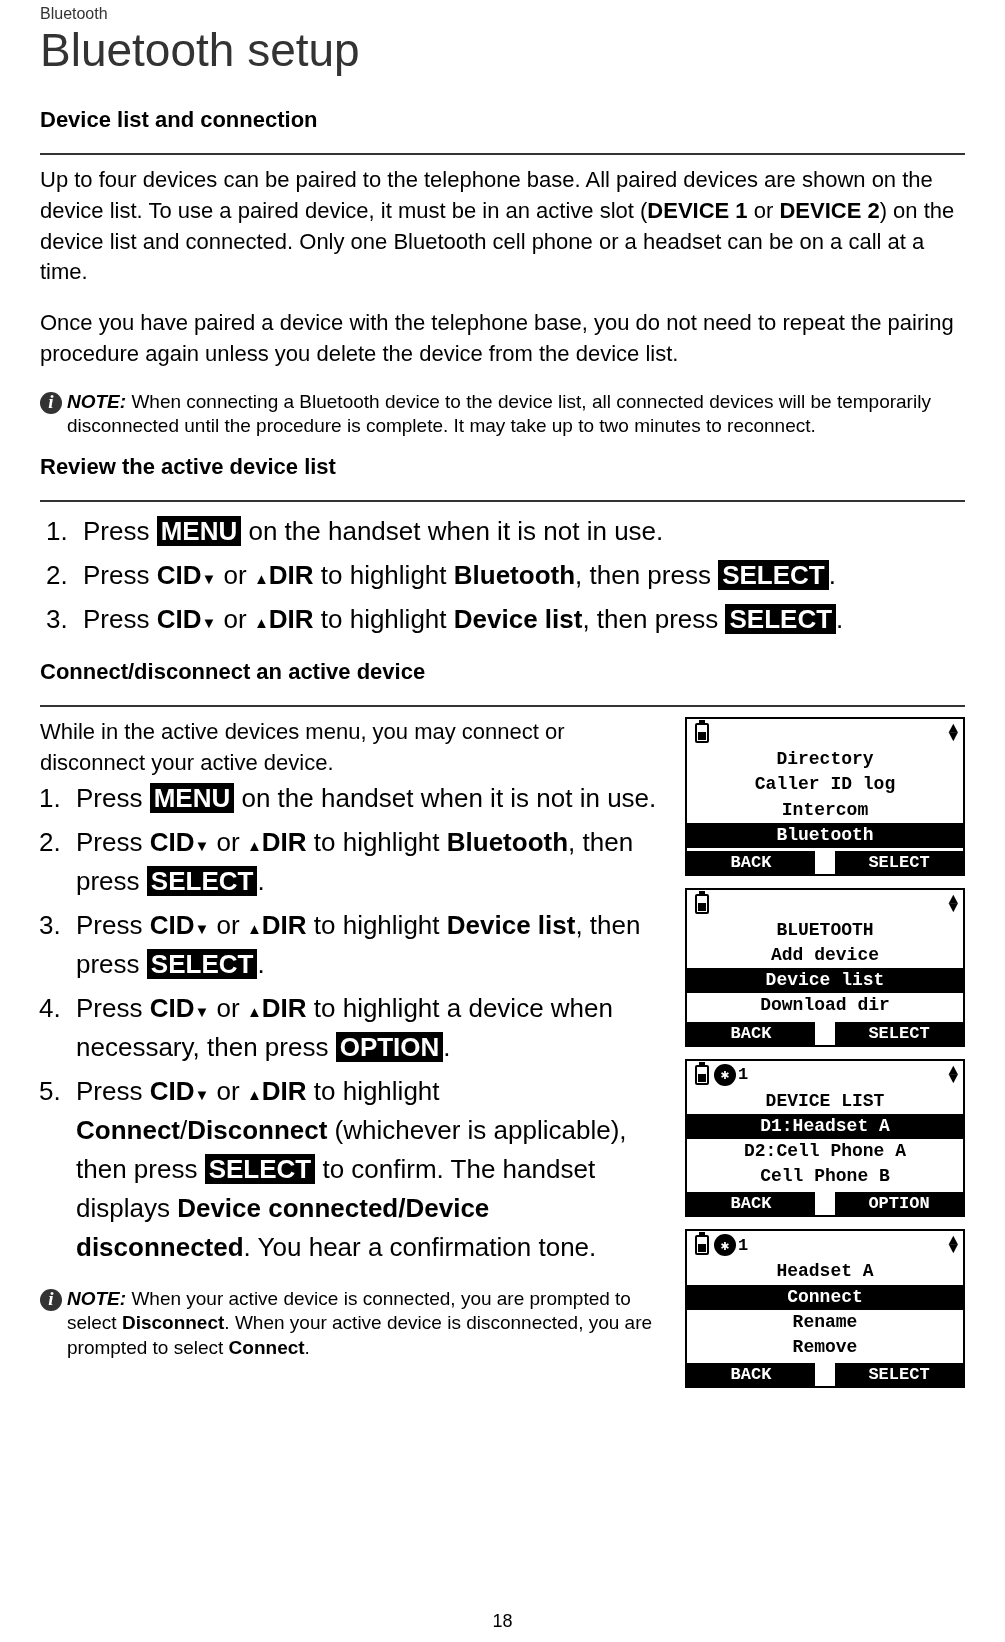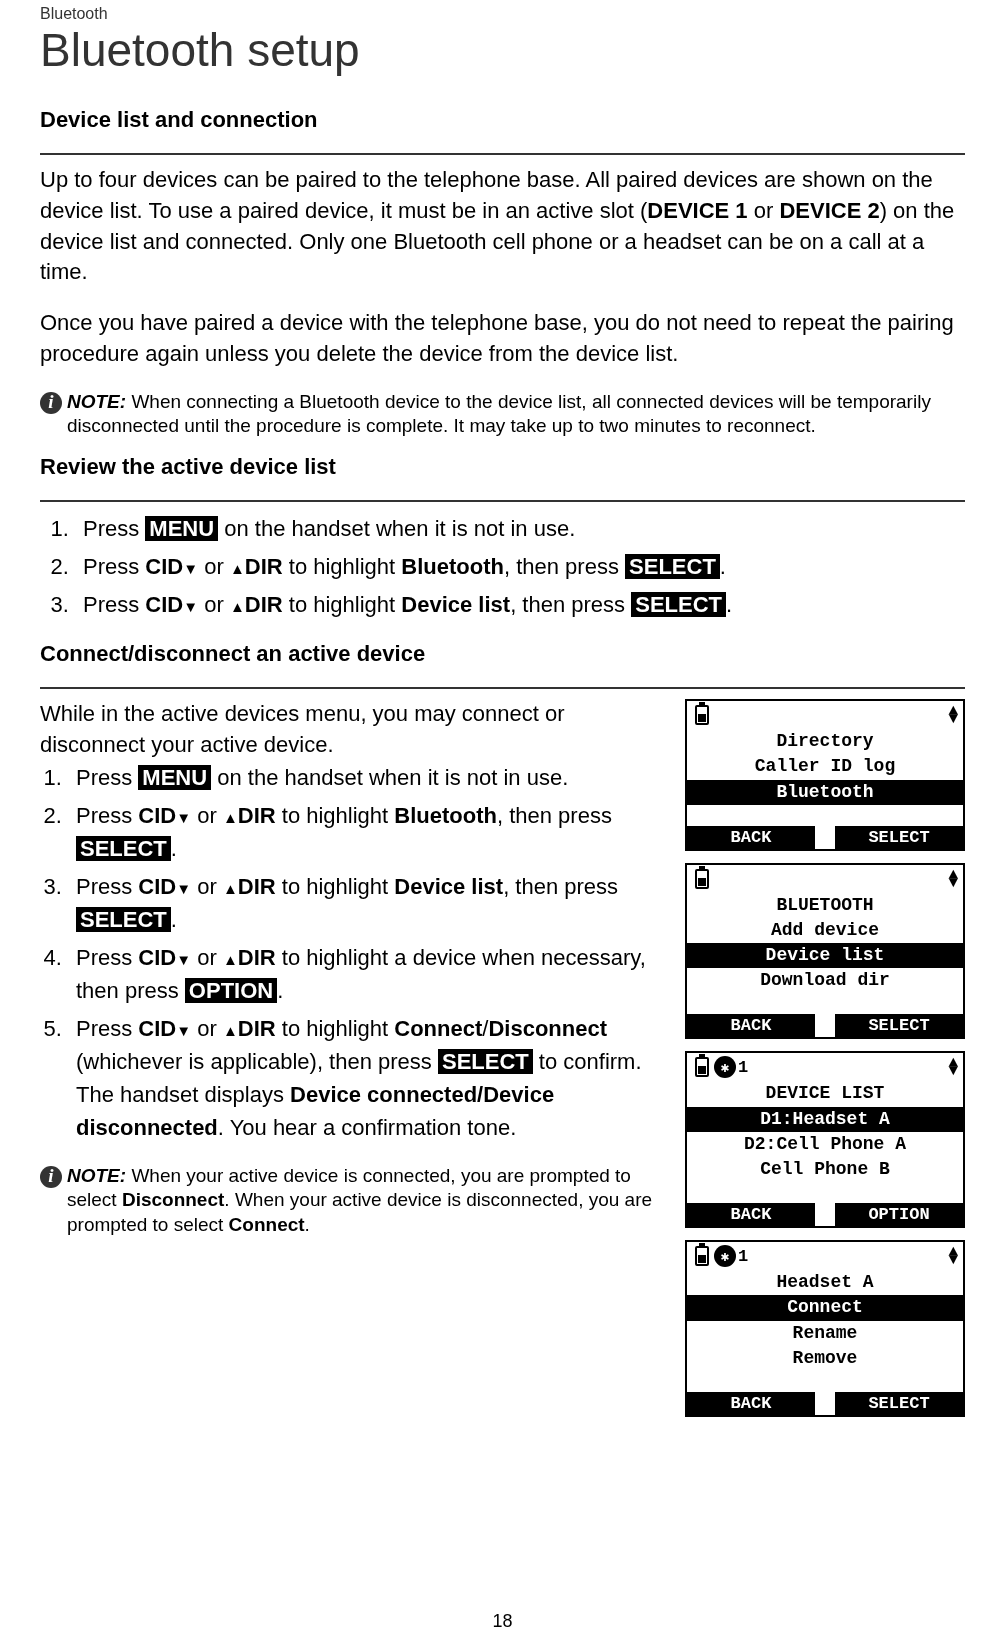--- a/index.html
+++ b/index.html
@@ -69,21 +69,21 @@
     }
     .note-label {
       font-weight: bold;
       font-style: italic;
     }
     ol {
       margin-left: 35px;
       margin-bottom: 20px;
     }
     ol li {
-      font-size: 22px;
+      font-size: 26px;
       line-height: 1.5;
       margin-bottom: 5px;
       padding-left: 8px;
     }
     .inverted {
       background: #000;
       color: #fff;
       padding: 0 4px;
       font-weight: bold;
     }
@@ -168,21 +168,21 @@
     }
     .screen-line.highlighted {
       background: #000;
       color: #fff;
     }
     .screen-line.center {
       text-align: center;
     }
     .screen-footer {
       display: flex;
-      margin-top: 21px;
+      margin-top: 3px;
       font-family: Liberation Mono, monospace;
     }
     .screen-btn {
       flex: 1;
       background: #000;
       color: #fff;
       text-align: center;
       padding: 2px 0;
       font-size: 17px;
     }
@@ -275,20 +275,21 @@
 
   <div class="screens-col">
 
     <div class="screen">
       <div class="screen-header">
         <span class="battery-icon"></span>
         <span class="arrows">▲<br>▼</span>
       </div>
       <div class="screen-line">Directory</div>
       <div class="screen-line">Caller ID log</div>
+      <div class="screen-line">Intercom</div>
       <div class="screen-line highlighted">Bluetooth</div>
       <div class="screen-footer">
         <div class="screen-btn">BACK</div>
         <div class="screen-btn">SELECT</div>
       </div>
     </div>
 
     <div class="screen">
       <div class="screen-header">
         <span class="battery-icon"></span>

